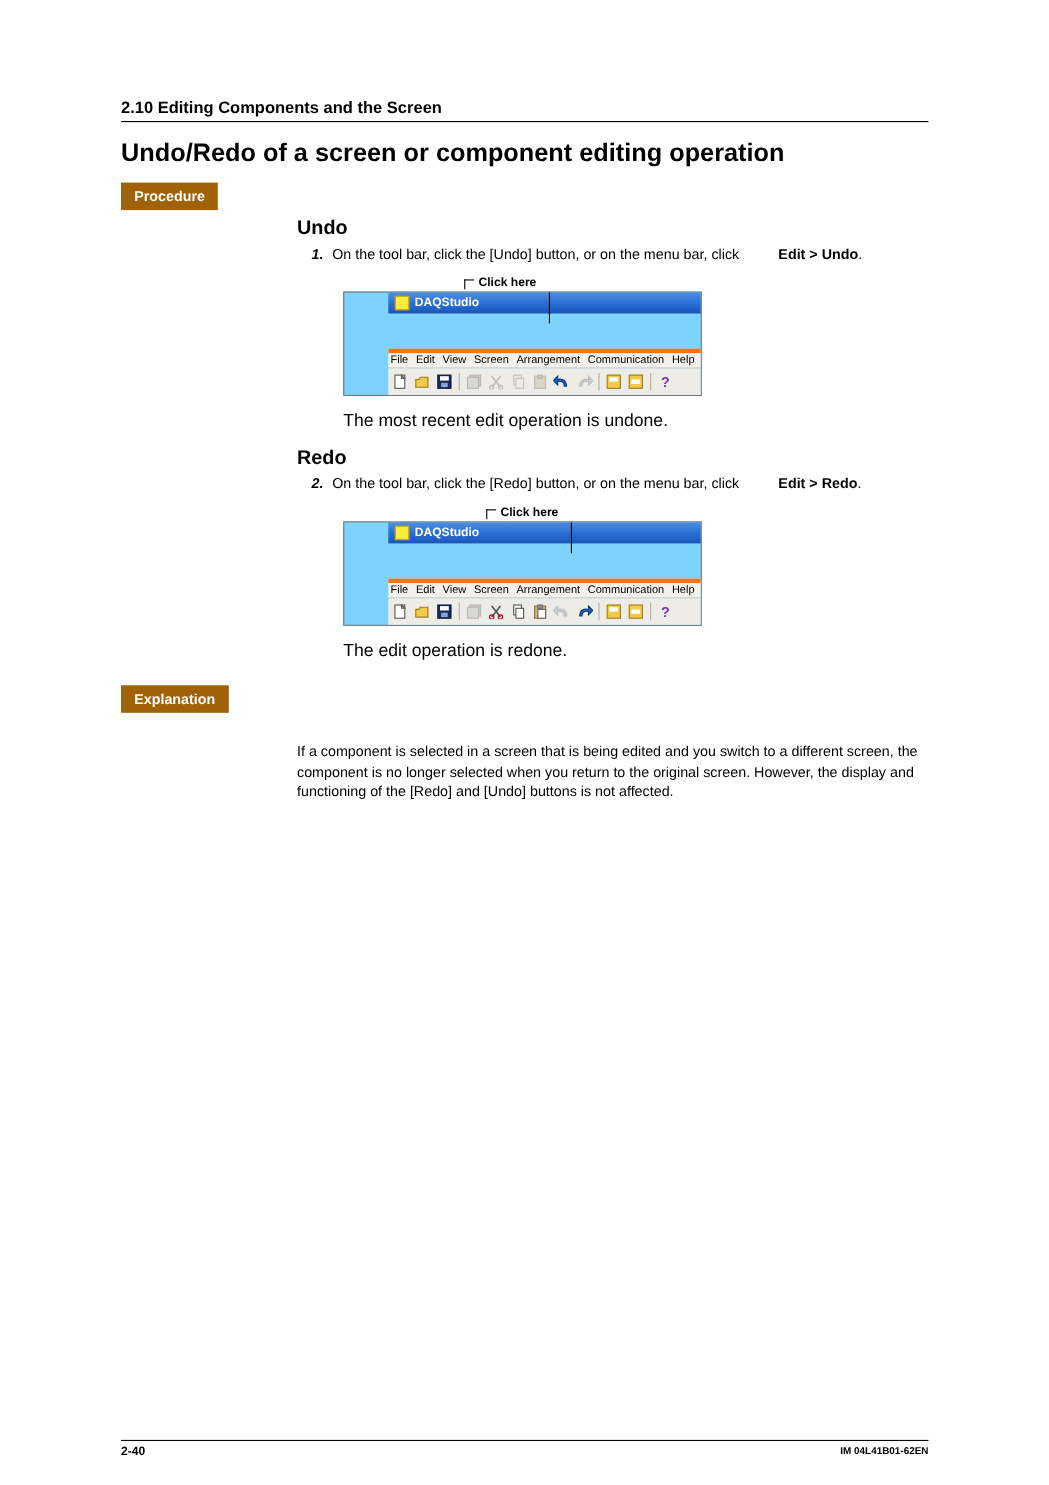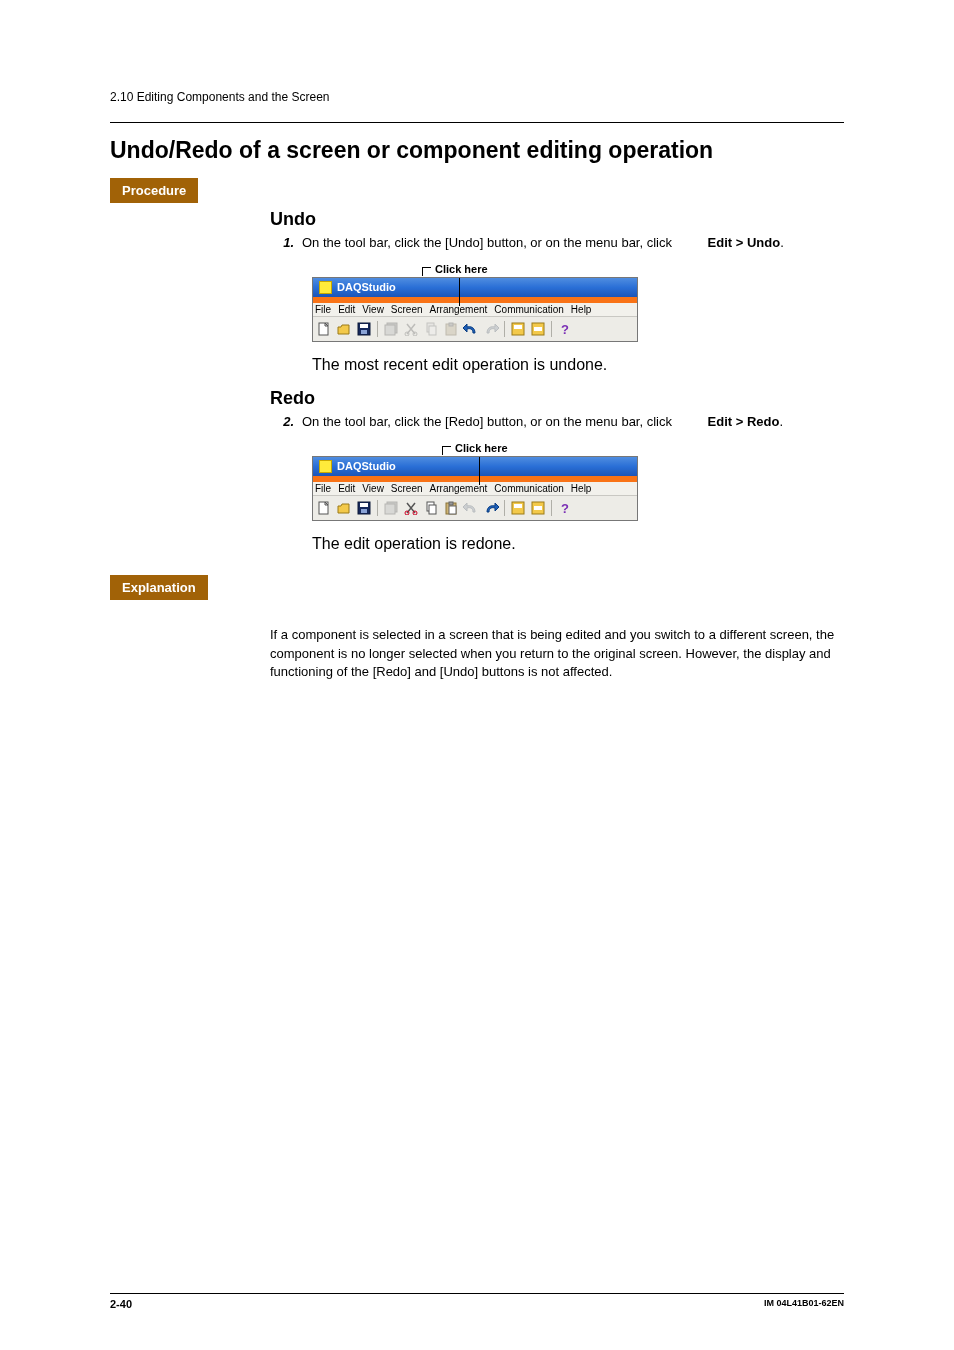--- a/index.html
+++ b/index.html
@@ -13,23 +13,23 @@
     position: relative;
     box-sizing: border-box;
   }
   .page {
     padding: 90px 110px 40px 110px;
     box-sizing: border-box;
     height: 100%;
     position: relative;
   }
   .section-header {
-    font-size: 12px;
-    font-weight: normal;
-    margin-bottom: 18px;
+    font-size: 15px;
+    font-weight: bold;
+    margin-bottom: 3px;
   }
   .hr {
     border-top: 1px solid #000;
     margin-bottom: 14px;
   }
   .title {
     font-size: 23px;
     font-weight: bold;
     margin-bottom: 6px;
   }
@@ -91,20 +91,21 @@
   }
   .shot-wrap {
     margin-left: 42px;
     margin-top: 2px;
     width: 326px;
   }
   .shot {
     border: 1px solid #777;
     font-size: 10px;
     background: #7dd3fc;
+    padding-left: 40px;
   }
   .titlebar {
     background: linear-gradient(to bottom, #4f8de0 0%, #2a6fd6 50%, #1b55b8 100%);
     color: #fff;
     font-weight: bold;
     font-size: 11px;
     padding: 3px 6px;
     display: flex;
     align-items: center;
     gap: 5px;
@@ -120,27 +121,28 @@
   }
   .app-icon {
     width: 11px;
     height: 11px;
     background: #ffeb3b;
     border: 1px solid #c9a800;
     display: inline-block;
   }
   .menubar {
     background: #f2f1ec;
-    border-top: 6px solid #f97316;
+    border-top: 4px solid #f97316;
     border-bottom: 1px solid #c9c8c3;
     padding: 1px 2px;
     display: flex;
     gap: 7px;
     font-size: 10px;
     color: #000;
+    margin-top: 32px;
   }
   .toolbar {
     background: #edece7;
     padding: 3px 2px;
     display: flex;
     align-items: center;
     gap: 2px;
   }
   .tb-sep {
     width: 1px;
@@ -159,21 +161,21 @@
   .tb-btn svg { display:block; }
   .dim { opacity: 0.4; filter: grayscale(0.6); }
   .result-text {
     font-size: 16px;
     margin-left: 42px;
     margin-top: 14px;
     margin-bottom: 14px;
   }
   .footer {
     position: absolute;
-    bottom: 40px;
+    bottom: 24px;
     left: 110px;
     right: 110px;
   }
   .footer-hr { border-top: 1px solid #000; margin-bottom: 4px; }
   .footer-row {
     display: flex;
     justify-content: space-between;
     font-size: 11px;
     font-weight: bold;
   }

